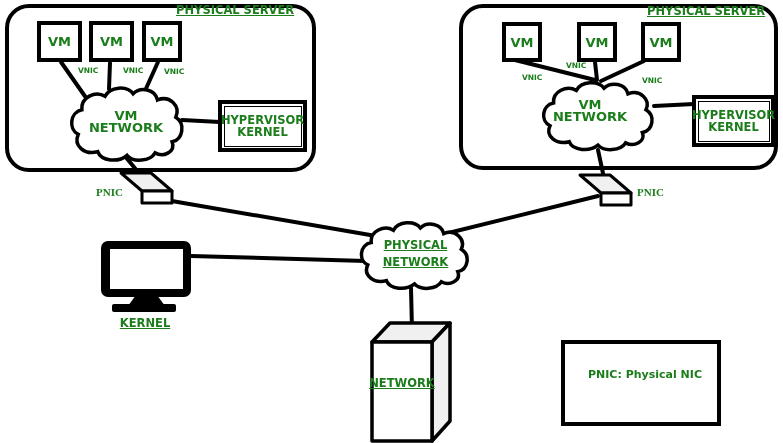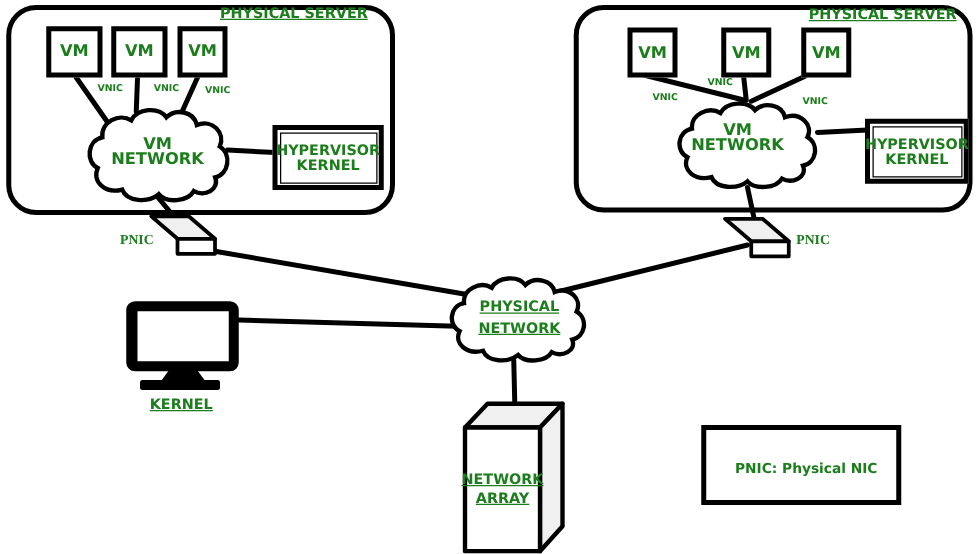--- a/index.html
+++ b/index.html
@@ -126,21 +126,21 @@
       <div>KERNEL</div>
     </div>
   </div>
   <div class="box hyp-box" style="left:692px;top:95px;width:83px;height:52px;">
     <div class="hyp-inner">
       <div>HYPERVISOR</div>
       <div>KERNEL</div>
     </div>
   </div>
 
-  <div class="box legend-box" style="left:561px;top:340px;width:160px;height:64px;">
+  <div class="box legend-box" style="left:561px;top:340px;width:160px;height:86px;">
     <div class="legend-text">
       <div>PNIC: Physical NIC</div>
     </div>
   </div>
 
   <div class="txt f12" style="left:176px;top:3px;">PHYSICAL SERVER</div>
   <div class="txt f12" style="left:647px;top:4px;">PHYSICAL SERVER</div>
 
   <div class="txt f8" style="left:78px;top:66px;">VNIC</div>
   <div class="txt f8" style="left:123px;top:66px;">VNIC</div>
@@ -156,15 +156,14 @@
 
   <div class="txt f11" style="left:96px;top:186px;">PNIC</div>
   <div class="txt f11" style="left:637px;top:186px;">PNIC</div>
 
   <div class="txt f12 ctr" style="left:365px;top:238px;width:101px;">PHYSICAL</div>
   <div class="txt f12 ctr" style="left:365px;top:255px;width:101px;">NETWORK</div>
 
   <div class="txt f12 ctr" style="left:95px;top:316px;">KERNEL</div>
 
   <div class="txt f12 ctr" style="left:352px;top:376px;">NETWORK</div>
-  <div class="txt f12 ctr" style="left:352px;top:391px;">ARRAY</div>
 
 </div>
 
 </body></html>

